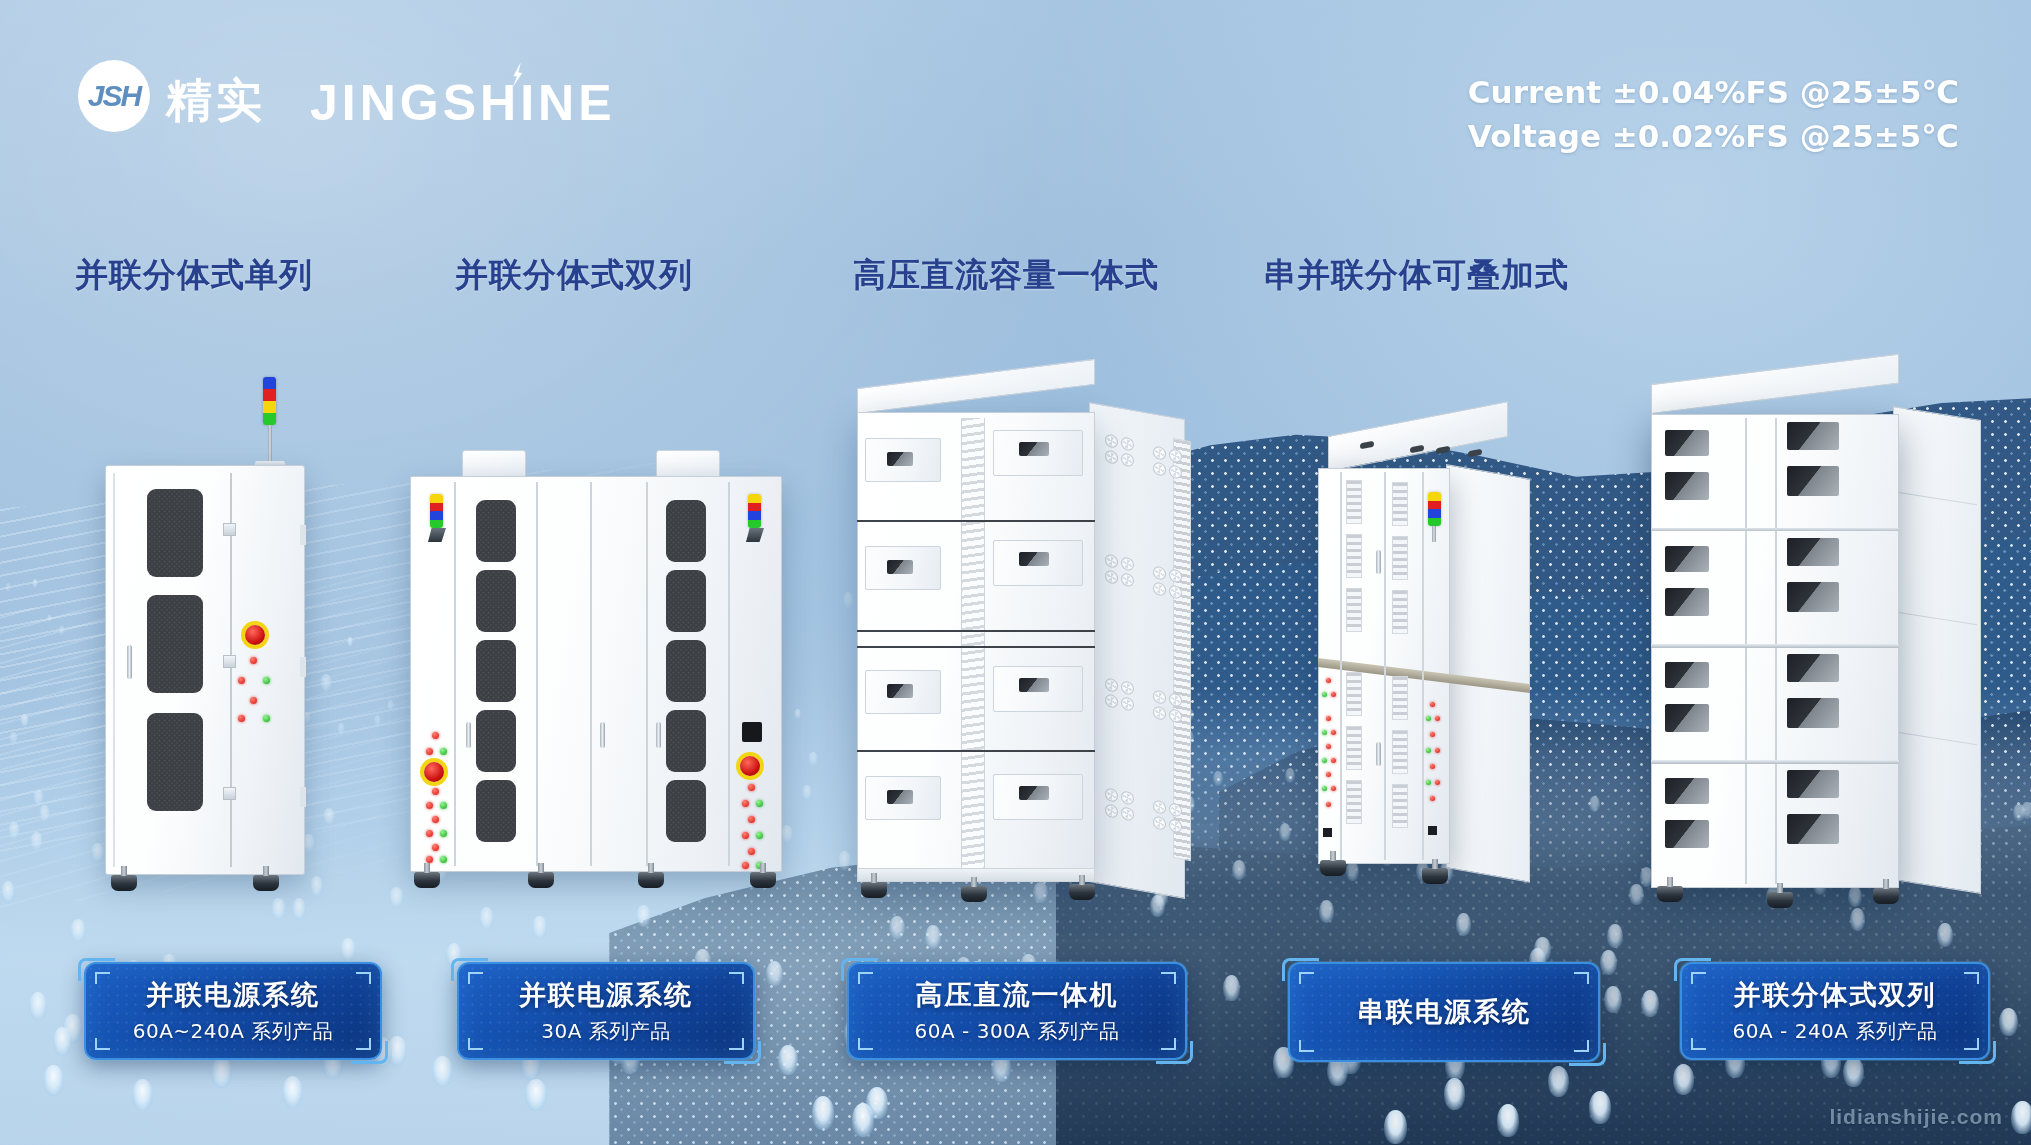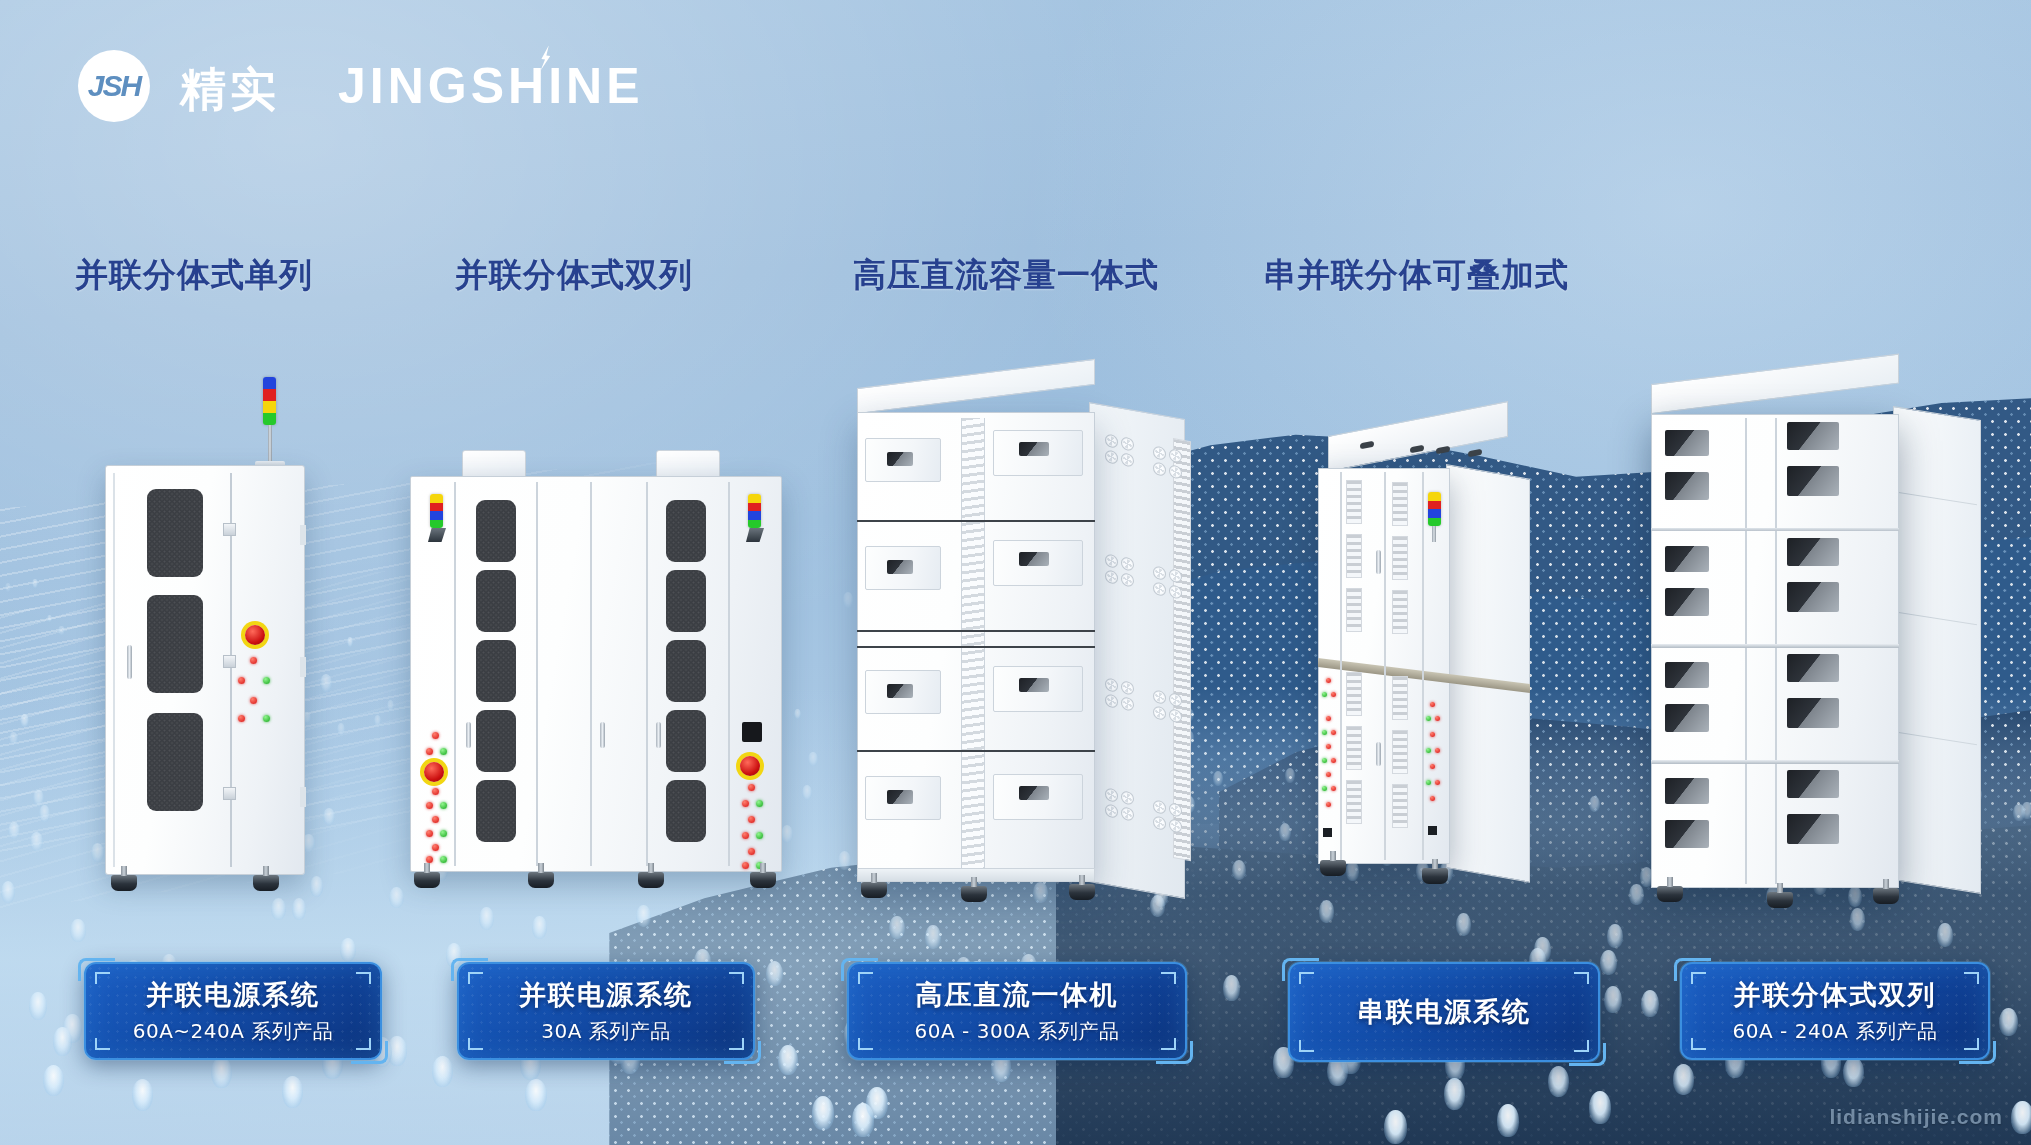--- a/index.html
+++ b/index.html
@@ -86,21 +86,21 @@
     background:linear-gradient(180deg, rgba(22,48,78,0) 0%, rgba(20,45,75,.55) 35%, rgba(16,38,66,.8) 100%);
   }
   .pods { position:absolute; inset:0; }
   .pod {
     position:absolute; border-radius:50% 50% 45% 45%;
     background:radial-gradient(ellipse at 50% 35%, #ffffff 0%, #dbeefc 40%, rgba(160,205,240,.35) 72%, rgba(160,205,240,0) 100%);
     filter:blur(.4px);
   }
 
   
-  .logo-row { position:absolute; left:78px; top:50px; display:flex; align-items:center; gap:30px; }
+  .logo-row { position:absolute; left:78px; top:60px; display:flex; align-items:flex-end; gap:16px; }
   .logo-mark {
     width:72px; height:72px; border-radius:50%; background:#ffffff;
     display:flex; align-items:center; justify-content:center;
     font-size:30px; font-weight:bold; font-style:italic; color:#5e8fc0;
     letter-spacing:-2px; font-family:"Liberation Sans",sans-serif;
   }
   .logo-cn { color:#ffffff; font-size:46px; font-weight:bold; letter-spacing:4px;
              font-family:"DejaVu Sans","Liberation Sans",sans-serif;margin-top:8px; }
   .logo-en { color:#ffffff; font-size:50px; font-weight:bold; letter-spacing:4px;
              margin-left:28px; position:relative; font-family:"Liberation Sans",sans-serif; }
@@ -482,20 +482,24 @@
 
   <div class="logo-row">
     <div class="logo-mark">JSH</div>
     <div class="logo-cn">精实</div>
     <div class="logo-en">
       <span>JINGSHINE</span>
       <span class="bolt"></span>
     </div>
   </div>
 
+  <div class="specs">
+    <div>Current ±0.04%FS  @25±5℃</div>
+    <div>Voltage ±0.02%FS  @25±5℃</div>
+  </div>
 
   <div class="headings" id="headings">
       <div class="heading" style="left: 75px;">并联分体式单列</div>
       <div class="heading" style="left: 455px;">并联分体式双列</div>
       <div class="heading" style="left: 1263px;">串并联分体可叠加式</div>
       <div class="heading" style="left: 853px;">高压直流容量一体式</div>
     </div>
 
   <div class="products">
 

